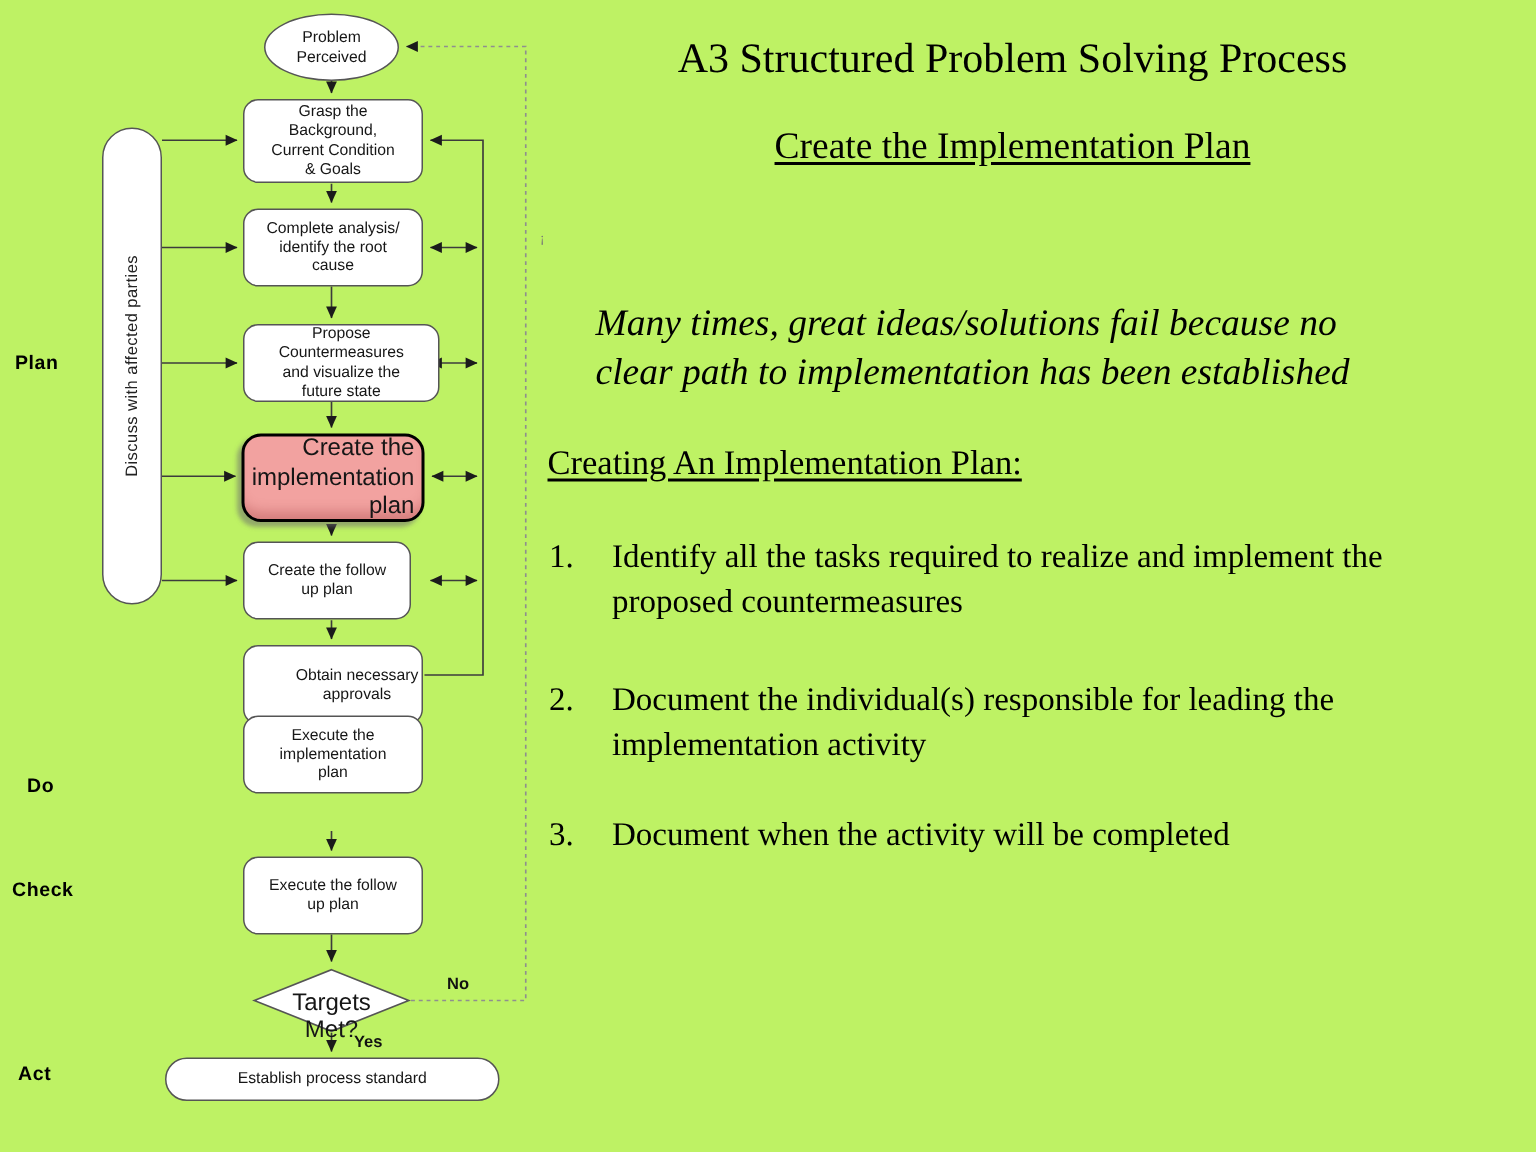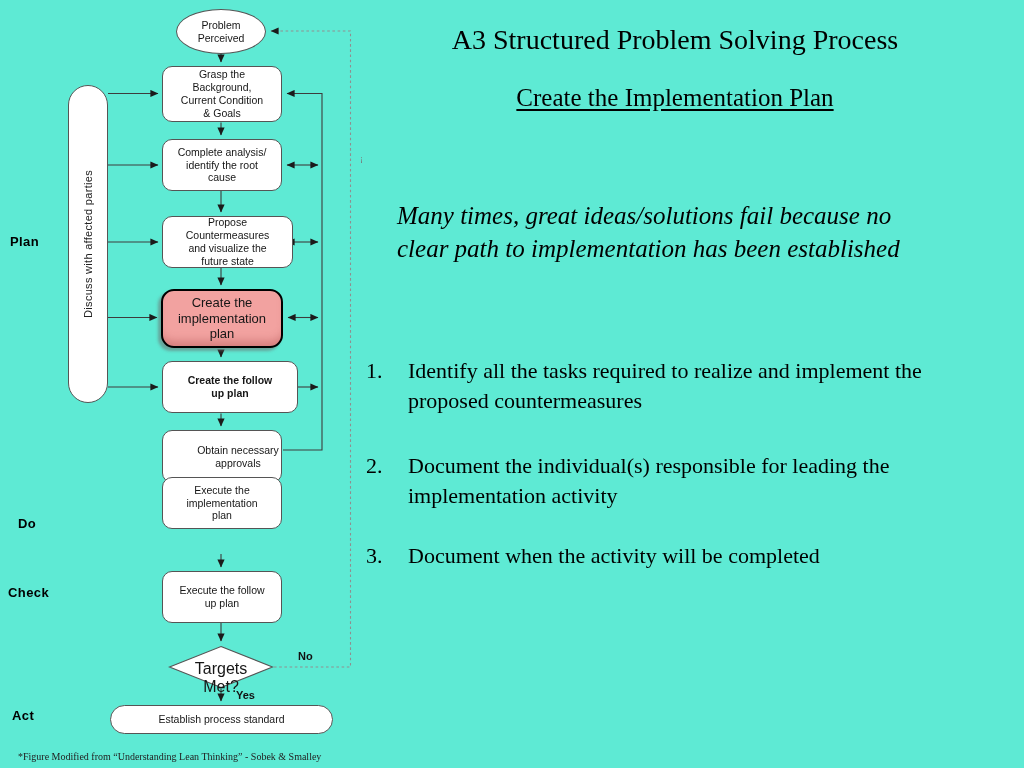--- a/index.html
+++ b/index.html
@@ -1,38 +1,39 @@
 <!DOCTYPE html>
 <html><head>
 <meta charset="utf-8">
 <style>
   html,body { margin:0; padding:0; }
   body {
     width:1024px; height:768px; background:#ffffff; overflow:hidden;
     font-family:"Liberation Sans", sans-serif;
     position:relative;
   }
-  .stage { position:absolute; left:0; top:0; width:1024px; height:768px; background:#5eead4; }
+  .stage { position:absolute; left:0; top:0; width:1024px; height:768px; background:#bef264; }
 
   
   .connector-layer { position:absolute; left:0; top:0; }
 
   .node {
     position:absolute; box-sizing:border-box;
     border:1px solid #555; border-radius:10px; background:#fff;
     display:flex; align-items:center; justify-content:center;
     text-align:center; font-size:10.5px; line-height:1.22; color:#161616;
     white-space:pre-line;
   }
   .node-ellipse { border-radius:50%; }
   .node-stadium { border-radius:15px; }
   .node-highlight {
     border:2px solid #000; border-radius:13px;
     box-shadow:-3px 3px 3px rgba(110,110,110,0.55), inset 0 -10px 8px -5px rgba(160,60,60,0.35);
-    font-size:13px;
+    font-size:16px;
+    text-align:right;
   }
   .capsule {
     position:absolute; left:68px; top:85px; width:40px; height:318px;
     box-sizing:border-box; border:1px solid #555; border-radius:20px; background:#fff;
     display:flex; align-items:center; justify-content:center;
   }
   .capsule-text {
     writing-mode:vertical-rl; transform:rotate(180deg);
     font-size:11px; color:#222; letter-spacing:0.3px; white-space:nowrap;
   }
@@ -118,21 +119,21 @@
 
   <div class="node" style="left:162px; top:216px; width:131px; height:52px;">Propose
 Countermeasures
 and visualize the
 future state</div>
 
   <div class="node node-highlight" style="left: 161px; top: 289px; width: 122px; height: 59px; background: rgb(242, 162, 160);">Create the
 implementation
 plan</div>
 
-  <div class="node" style="left:162px; top:361px; width:136px; height:52px;font-weight:bold;">Create the follow
+  <div class="node" style="left:162px; top:361px; width:112px; height:52px;">Create the follow
 up plan</div>
 
   <div class="node" style="left:162px; top:430px; width:120px; height:53px;padding-left:32px;">Obtain necessary
 approvals</div>
 
   <div class="node" style="left:162px; top:477px; width:120px; height:52px;">Execute the
 implementation
 plan</div>
 
   <div class="node" style="left:162px; top:571px; width:120px; height:52px;">Execute the follow
@@ -155,20 +156,21 @@
   <div class="branch-label" style="left:236px; top:689px;">Yes</div>
 
   <div class="serif title">A3 Structured Problem Solving Process</div>
   <div class="serif subtitle">Create the Implementation Plan</div>
 
   <div class="serif lead">
     <div>Many times, great ideas/solutions fail because no</div>
     <div>clear path to implementation has been established</div>
   </div>
 
+  <div class="serif section-heading">Creating An Implementation Plan:</div>
 
   <div class="serif list-item" style="top:356px;">
     <div class="list-num">1.</div>
     <div class="list-text">
       <div>Identify all the tasks required to realize and implement the</div>
       <div>proposed countermeasures</div>
     </div>
   </div>
 
   <div class="serif list-item" style="top:451px;">
@@ -180,16 +182,15 @@
   </div>
 
   <div class="serif list-item" style="top:541px;">
     <div class="list-num">3.</div>
     <div class="list-text">
       <div>Document when the activity will be completed</div>
       <div></div>
     </div>
   </div>
 
-  <div class="footnote serif">*Figure Modified from “Understanding Lean Thinking”  -  Sobek &amp; Smalley</div>
   <div class="stray">¡</div>
 
 </div>
 
 </body></html>

